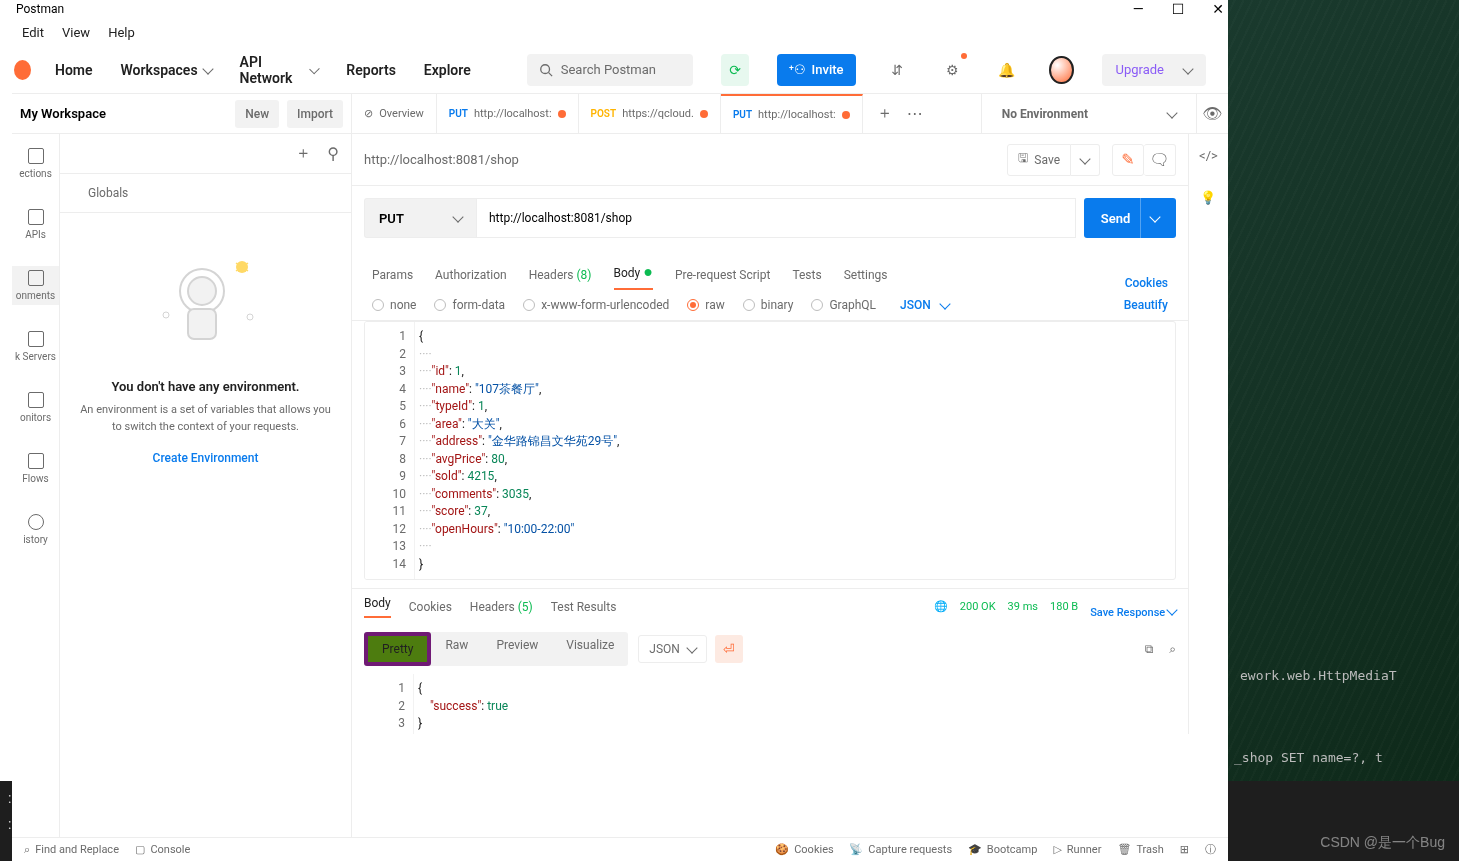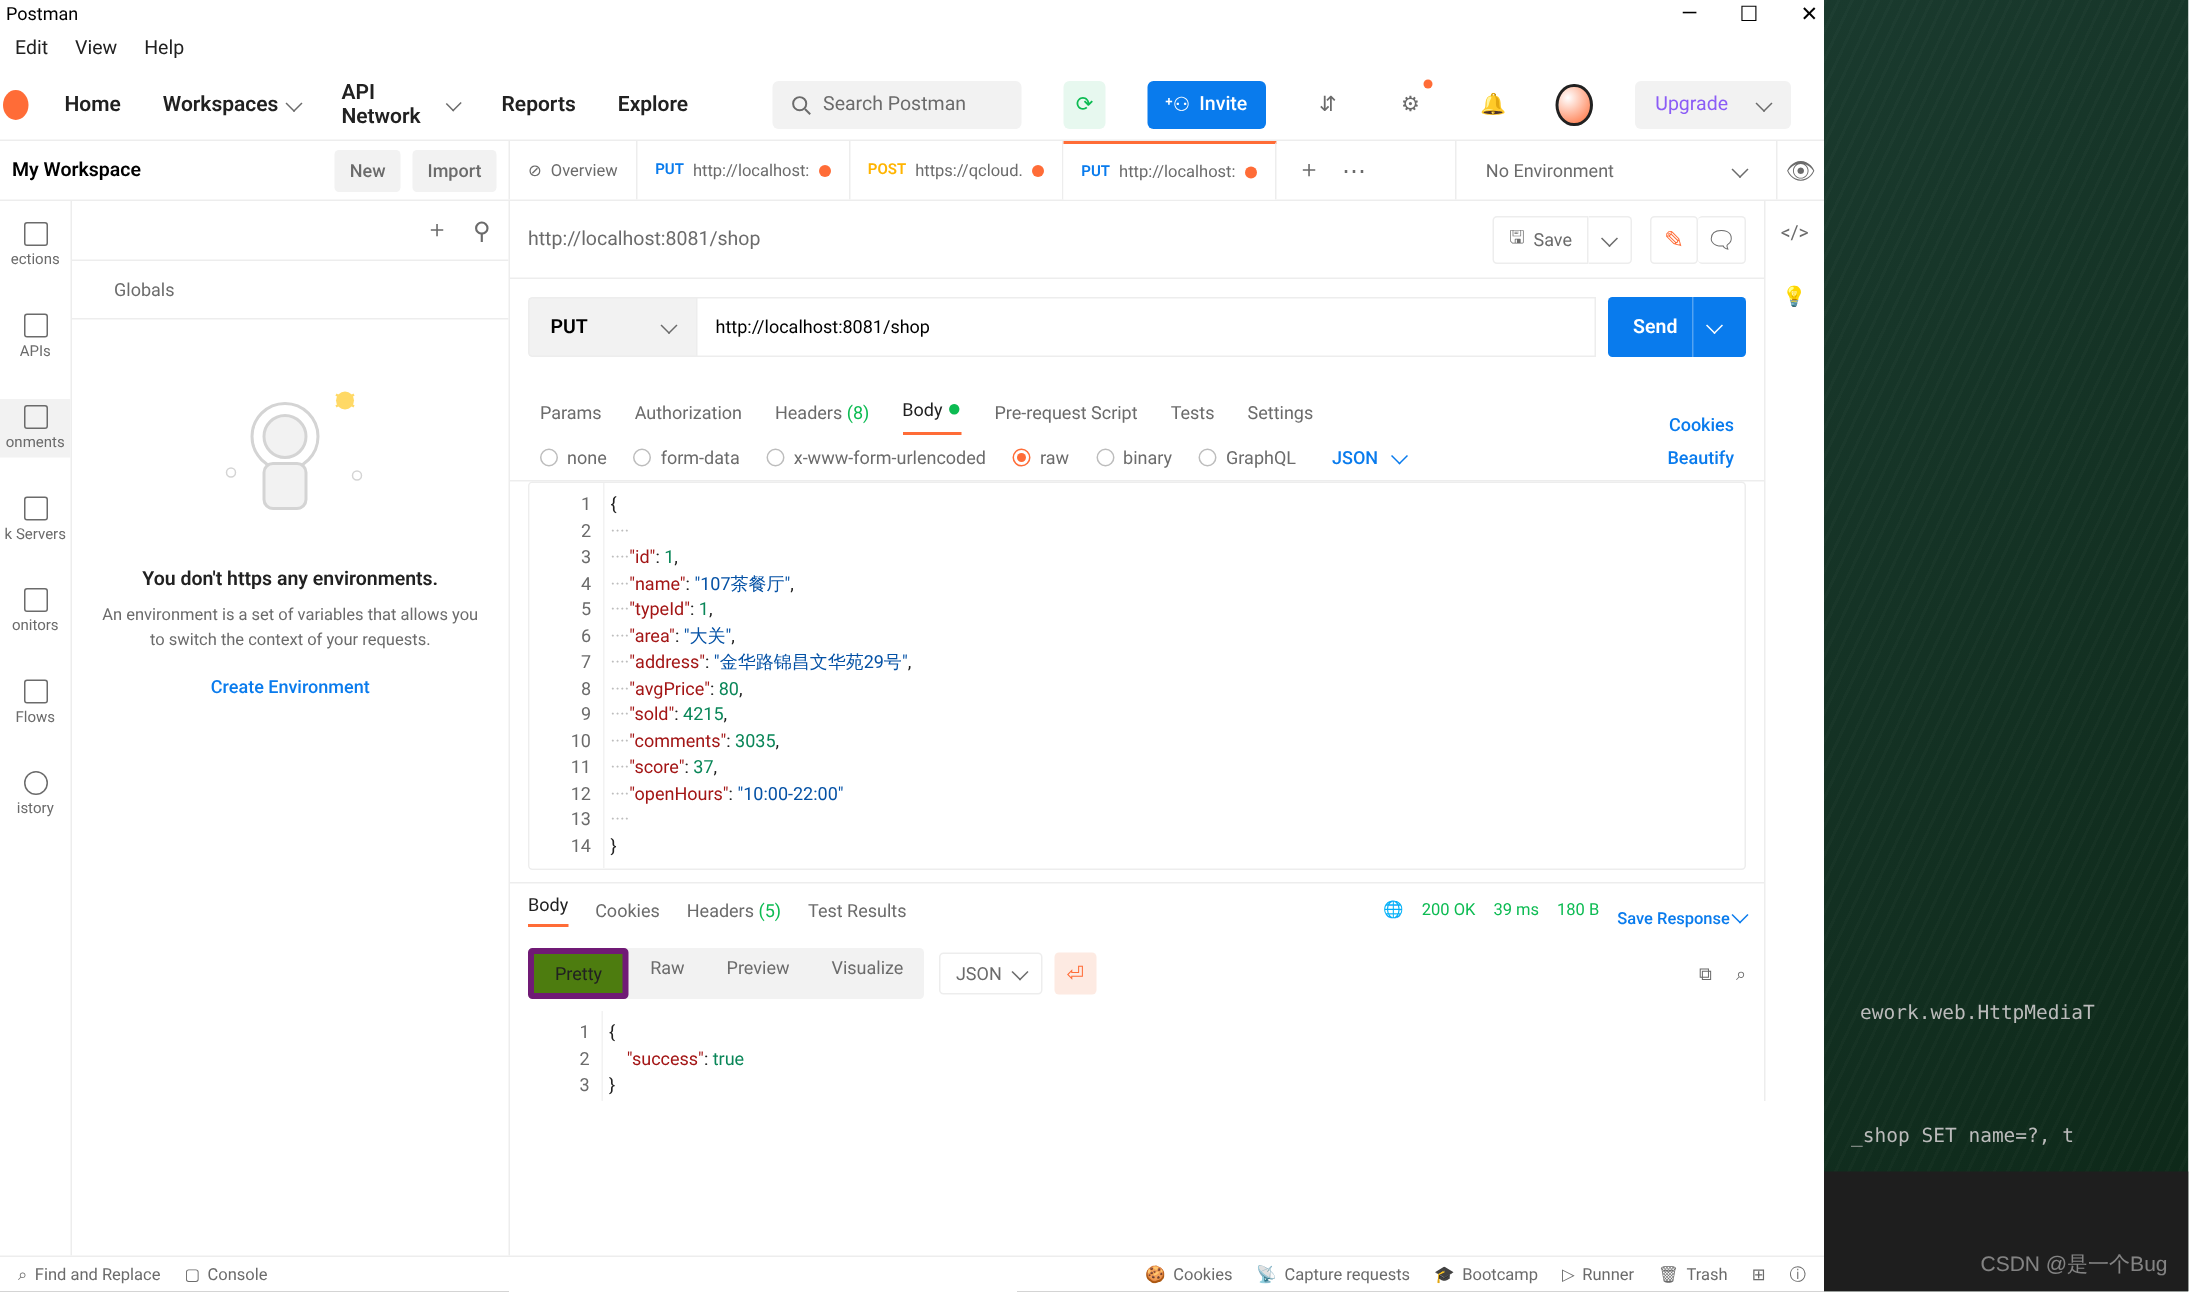--- a/index.html
+++ b/index.html
@@ -1,20 +1,20 @@
 <!DOCTYPE html>
 <html><head>
 <meta charset="utf-8">
 <style>
 * { margin: 0; padding: 0; box-sizing: border-box; font-family: -apple-system, BlinkMacSystemFont, "Segoe UI", Roboto, sans-serif; }
 body { display: flex; flex-direction: column; height: 861px; width: 1459px; overflow: hidden; background: #fff; }
 .bg-wrap { position: relative; width: 100%; height: 100%; }
 .desktop-bg { position: absolute; right: 0; top: 0; width: 243px; height: 100%; background: linear-gradient(135deg, #1a3a2e, #0d2818); z-index: 0; }
 .desktop-bg::after { content:""; position:absolute; inset:0; background: repeating-linear-gradient(115deg, rgba(255,255,255,0.02) 0 2px, transparent 2px 8px); }
-.postman-window { position: absolute; left: 0; top: 0; width: 1216px; height: 100%; background: #fff; z-index: 1; display: flex; flex-direction: column; }
+.postman-window { position: absolute; left: 12px; top: 0; width: 1216px; height: 100%; background: #fff; z-index: 1; display: flex; flex-direction: column; }
 
 
 .titlebar { height: 18px; display: flex; align-items: center; justify-content: space-between; padding: 0 4px; font-size: 12px; }
 .titlebar .controls { display: flex; gap: 28px; font-size: 14px; }
 .titlebar .controls span { cursor: default; }
 
 
 .menubar { height: 28px; display: flex; align-items: center; gap: 18px; padding: 0 10px; font-size: 13px; color: #212121; }
 
 
@@ -41,21 +41,21 @@
 .ws-title { font-size: 13px; font-weight: 600; flex: 1; }
 .small-btn { height: 28px; padding: 0 10px; background: #f2f2f2; border-radius: 3px; font-size: 12px; display: flex; align-items: center; color: #6b6b6b; font-weight: 500; }
 .tabs-row { flex: 1; display: flex; align-items: stretch; }
 .tab { display: flex; align-items: center; gap: 6px; padding: 0 12px; font-size: 11px; border-right: 1px solid #ededed; color: #6b6b6b; position: relative; }
 .tab.active { border-top: 2px solid #ff6c37; background: #fff; }
 .tab .method { font-weight: 600; font-size: 10px; }
 .tab .method.put { color: #097bed; }
 .tab .method.post { color: #ffb400; }
 .tab .dot { width: 8px; height: 8px; background: #ff6c37; border-radius: 50%; }
 .tab-actions { display: flex; align-items: center; gap: 14px; padding: 0 14px; color: #6b6b6b; }
-.env-select { flex: 0 0 auto; display: flex; align-items: center; padding: 0 20px; font-size: 12px; color: #6b6b6b; gap: 80px; border-left: 1px solid #ededed; }
+.env-select { flex: 0 0 auto; display: flex; align-items: center; padding: 0 20px; font-size: 12px; color: #6b6b6b; gap: 80px; border-left: 1px solid #ededed; font-weight: bold; }
 .eye-icon { width: 32px; display:flex; align-items:center; justify-content:center; border-left:1px solid #ededed; color:#6b6b6b; }
 
 
 .mainbody { flex: 1; display: flex; min-height: 0; }
 .leftrail { width: 48px; border-right: 1px solid #ededed; display: flex; flex-direction: column; align-items: center; padding-top: 10px; gap: 22px; font-size: 10px; color: #6b6b6b; }
 .leftrail .rail-item { display: flex; flex-direction: column; align-items: center; gap: 4px; padding: 4px 0; width: 100%; }
 .leftrail .rail-item.active { background: #f2f2f2; }
 .rail-icon { width: 16px; height: 16px; border: 1.3px solid #6b6b6b; border-radius: 2px; }
 .rail-icon.round { border-radius: 50%; }
 
@@ -278,21 +278,21 @@
       <div class="empty-state">
         <svg class="astro" viewBox="0 0 120 120">
           <circle cx="56" cy="48" r="22" fill="none" stroke="#d4d4d4" stroke-width="2"></circle>
           <circle cx="56" cy="48" r="14" fill="#f2f2f2" stroke="#d4d4d4" stroke-width="2"></circle>
           <rect x="42" y="66" width="28" height="30" rx="6" fill="#f2f2f2" stroke="#d4d4d4" stroke-width="2"></rect>
           <circle cx="96" cy="24" r="6" fill="#ffd966"></circle>
           <path d="M90 20 L102 28 M90 28 L102 20" stroke="#ffd966" stroke-width="1.5"></path>
           <circle cx="20" cy="72" r="3" fill="none" stroke="#d4d4d4"></circle>
           <circle cx="104" cy="74" r="3" fill="none" stroke="#d4d4d4"></circle>
         </svg>
-        <div class="empty-title">You don't https any environments.</div>
+        <div class="empty-title">You don't have any environment.</div>
         <div class="empty-desc">An environment is a set of variables that allows you to switch the context of your requests.</div>
         <div class="link-btn">Create Environment</div>
       </div>
     </div>
 
     <div class="content">
       <div style="display:flex;">
         <div style="flex:1; display:flex; flex-direction:column; min-width:0;">
           <div class="req-header">
             <span class="req-title">http://localhost:8081/shop</span>

